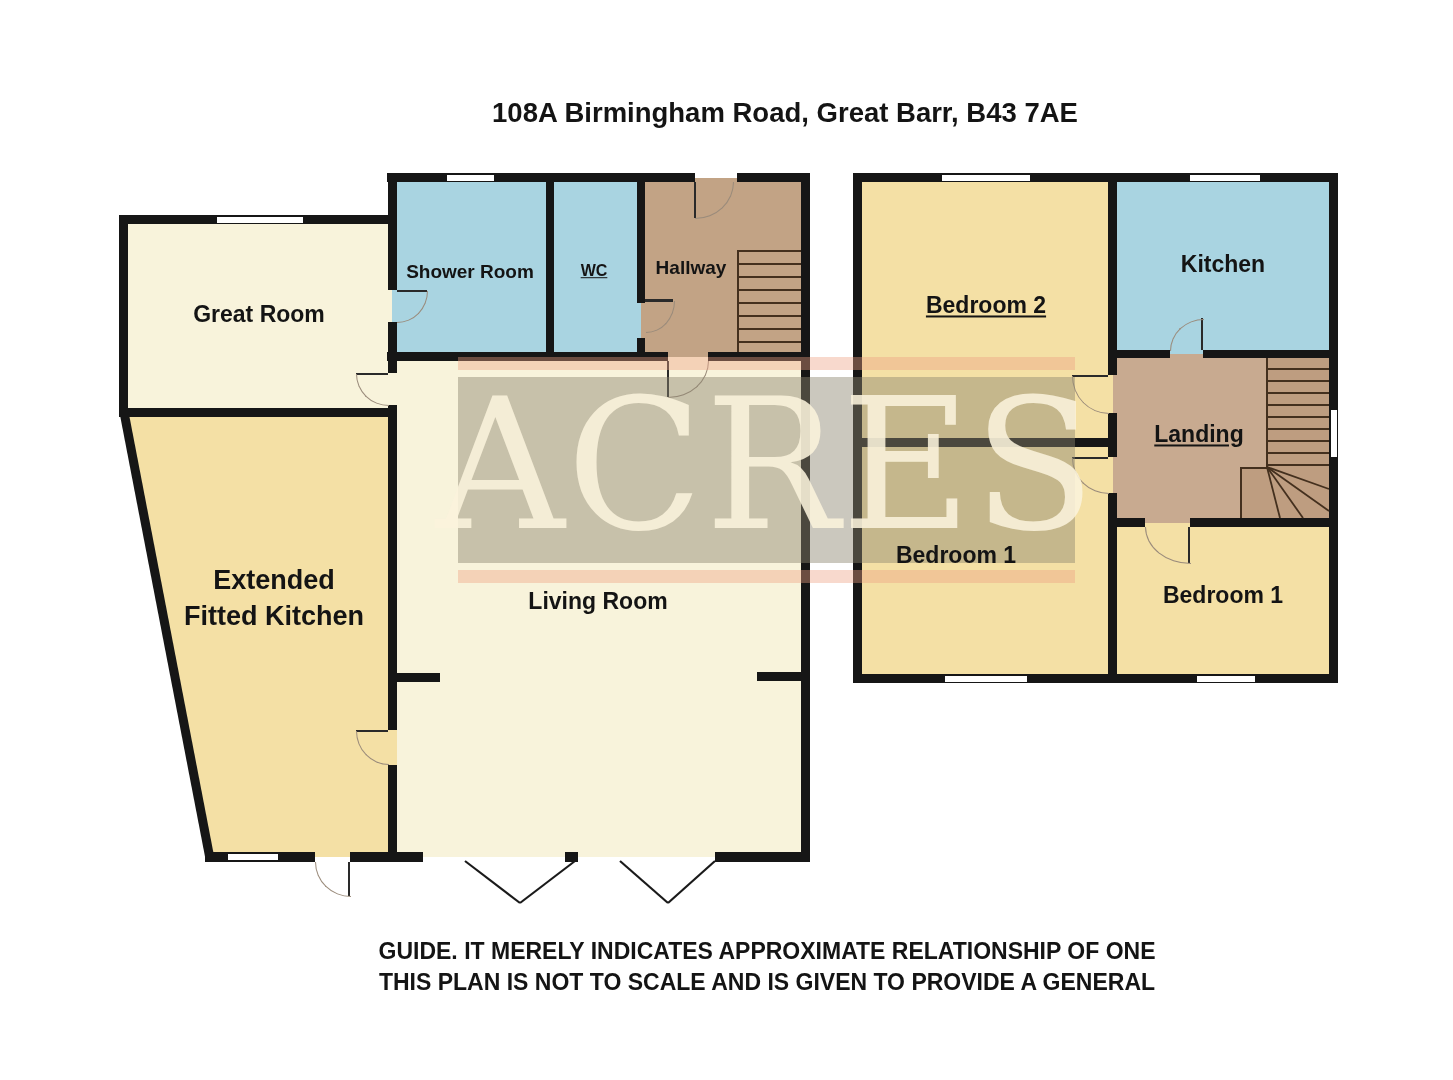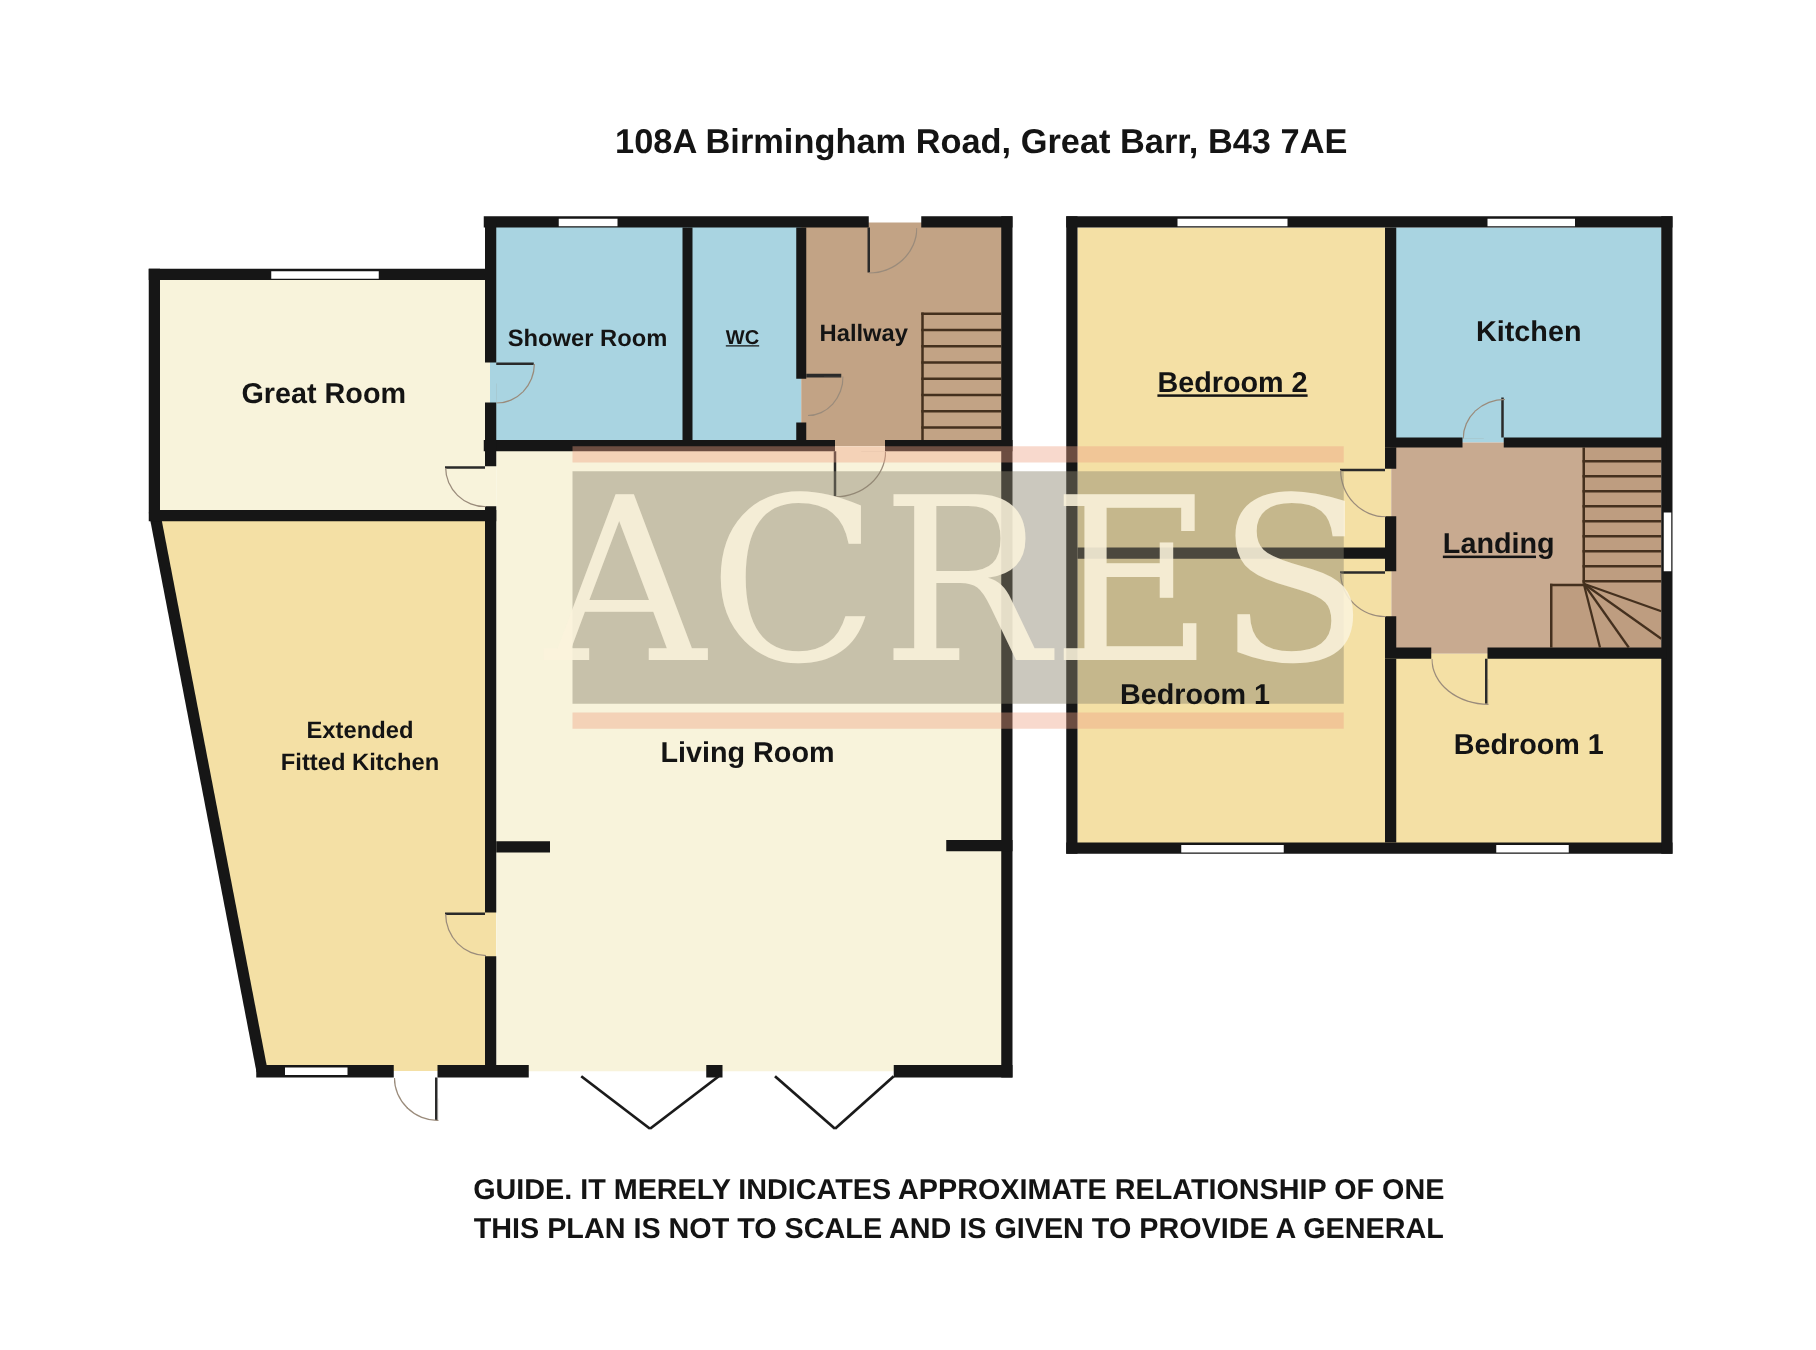--- a/index.html
+++ b/index.html
@@ -79,21 +79,21 @@
     <div class="door-leaf" style="left:356px;top:730px;width:32px;height:2px;"></div>
     <div class="arc arc-tr" style="left:356px;top:731px;width:32px;height:33px;"></div>
 
     <div class="door-leaf" style="left:348px;top:862px;width:2px;height:34px;"></div>
     <div class="arc arc-tr" style="left:315px;top:862px;width:35px;height:34px;"></div>
 
     <div class="room-label" style="left:259px;top:315px;font-size:23px;">Great Room</div>
     <div class="room-label" style="left:470px;top:272px;font-size:19px;">Shower Room</div>
     <div class="room-label" style="left:594px;top:271px;font-size:16px;text-decoration:underline;">WC</div>
     <div class="room-label" style="left:691px;top:268px;font-size:19px;">Hallway</div>
-    <div class="room-label" style="left:288px;top:598px;font-size:19px;">
+    <div class="room-label" style="left:274px;top:598px;font-size:27px;">
       <span style="display:block;">Extended</span>
       <span style="display:block;">Fitted Kitchen</span>
     </div>
     <div class="room-label" style="left:598px;top:602px;font-size:23px;">Living Room</div>
   </div>
 
   <div>
 
     <div class="room-fill fill-yellow" style="left:862px;top:182px;width:251px;height:261px;"></div>
     <div class="room-fill fill-blue" style="left:1113px;top:182px;width:216px;height:172px;"></div>

